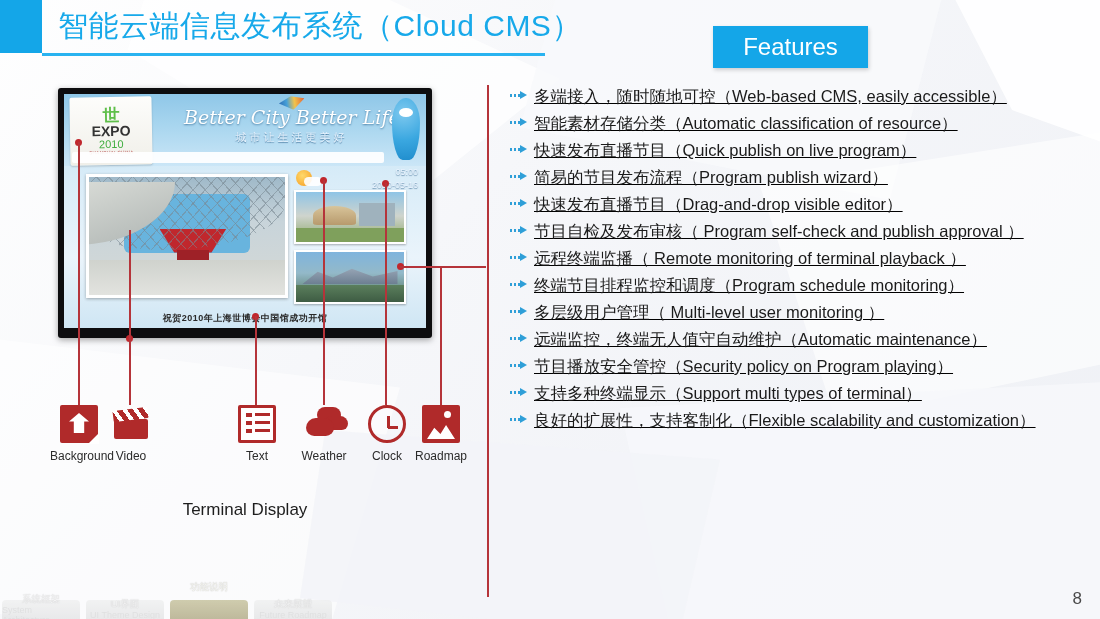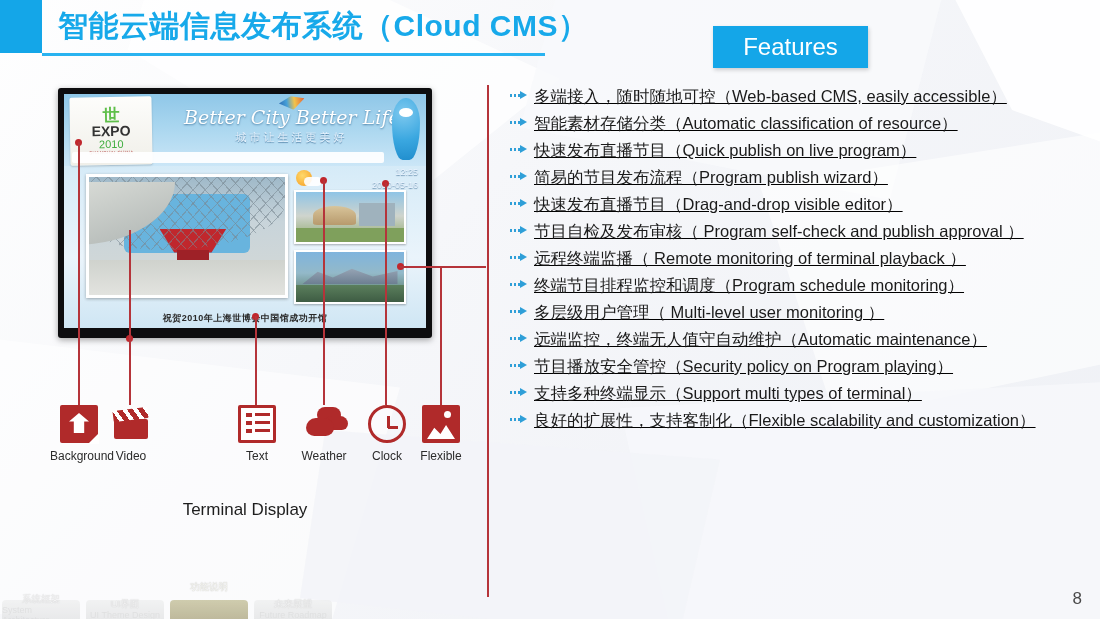--- a/index.html
+++ b/index.html
@@ -31,21 +31,21 @@
       clip-path:polygon(0 0,100% 18%,84% 100%,0 86%);}
   .f6{left:300px;top:430px;width:420px;height:210px;background:rgba(243,244,248,.9);
       clip-path:polygon(6% 0,100% 14%,90% 100%,0 80%);}
   .f7{left:940px;top:-30px;width:240px;height:200px;background:rgba(255,255,255,.9);
       clip-path:polygon(0 0,100% 0,100% 100%,30% 70%);}
 
   
   .hdr-block{position:absolute;left:0;top:0;width:42px;height:53px;background:#14a6e8;}
   .hdr-title{
     position:absolute;left:58px;top:6px;
-    font-size:30px;font-weight:bold;color:#17a9ea;letter-spacing:.5px;
+    font-size:30px;font-weight:normal;color:#17a9ea;letter-spacing:.5px;
     white-space:nowrap;
   }
   .hdr-rule{position:absolute;left:42px;top:53px;width:503px;height:3px;background:#29b3f0;}
 
   .features-badge{
     position:absolute;left:713px;top:26px;width:155px;height:42px;
     background:#14a6e8;color:#fff;font-size:24px;
     display:flex;align-items:center;justify-content:center;
     box-shadow:1px 2px 4px rgba(0,0,0,.18);
   }
@@ -257,21 +257,21 @@
         <div class="pm-ground"></div>
         <div class="pm-lattice"></div>
         <div class="pm-canopy"></div>
       </div>
 
       <div class="wx">
         <div class="wx-sun"></div>
         <div class="wx-cloud"></div>
       </div>
       <div class="tv-time">
-        <div>12:25</div>
+        <div>05:00</div>
         <div>2010-05-16</div>
       </div>
 
       <div class="thumb thumb1">
         <div class="t1-dome"></div>
         <div class="t1-bld"></div>
         <div class="t1-grass"></div>
       </div>
       <div class="thumb thumb2">
         <div class="t2-mtn"></div>
@@ -317,21 +317,21 @@
     <div class="icon-cell" style="left:237px;top:0;">
       <div class="ic ic-weather"></div>
       <div class="ic-label">Weather</div>
     </div>
     <div class="icon-cell" style="left:300px;top:0;">
       <div class="ic ic-clock"></div>
       <div class="ic-label">Clock</div>
     </div>
     <div class="icon-cell" style="left:354px;top:0;">
       <div class="ic ic-pic"></div>
-      <div class="ic-label">Flexible</div>
+      <div class="ic-label">Roadmap</div>
     </div>
   </div>
 
   <div class="terminal-caption">Terminal Display</div>
 
   <div class="bullets">
     <div class="bullet">
       <span class="barrow"></span>
       <span class="btext">多端接入，随时随地可控（Web-based CMS, easily accessible）</span>
     </div>

